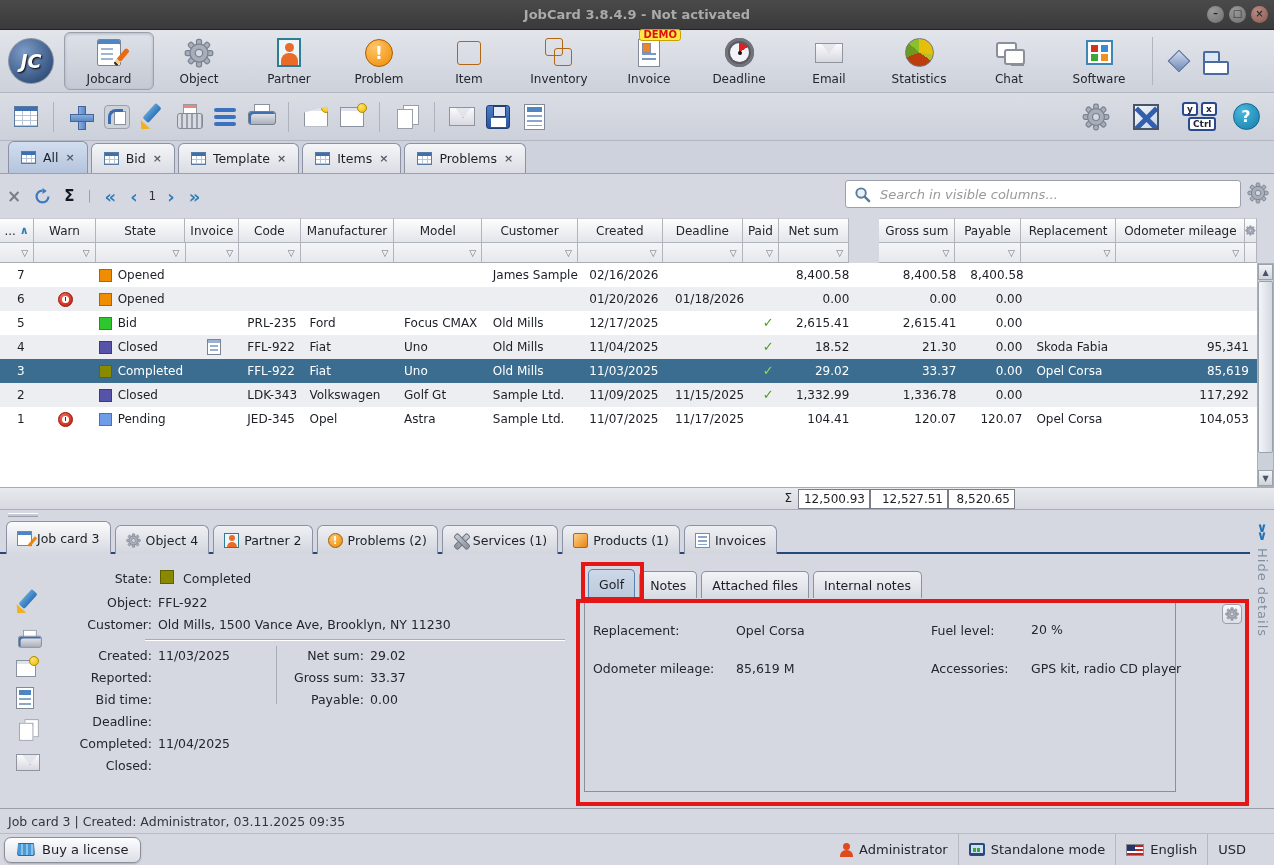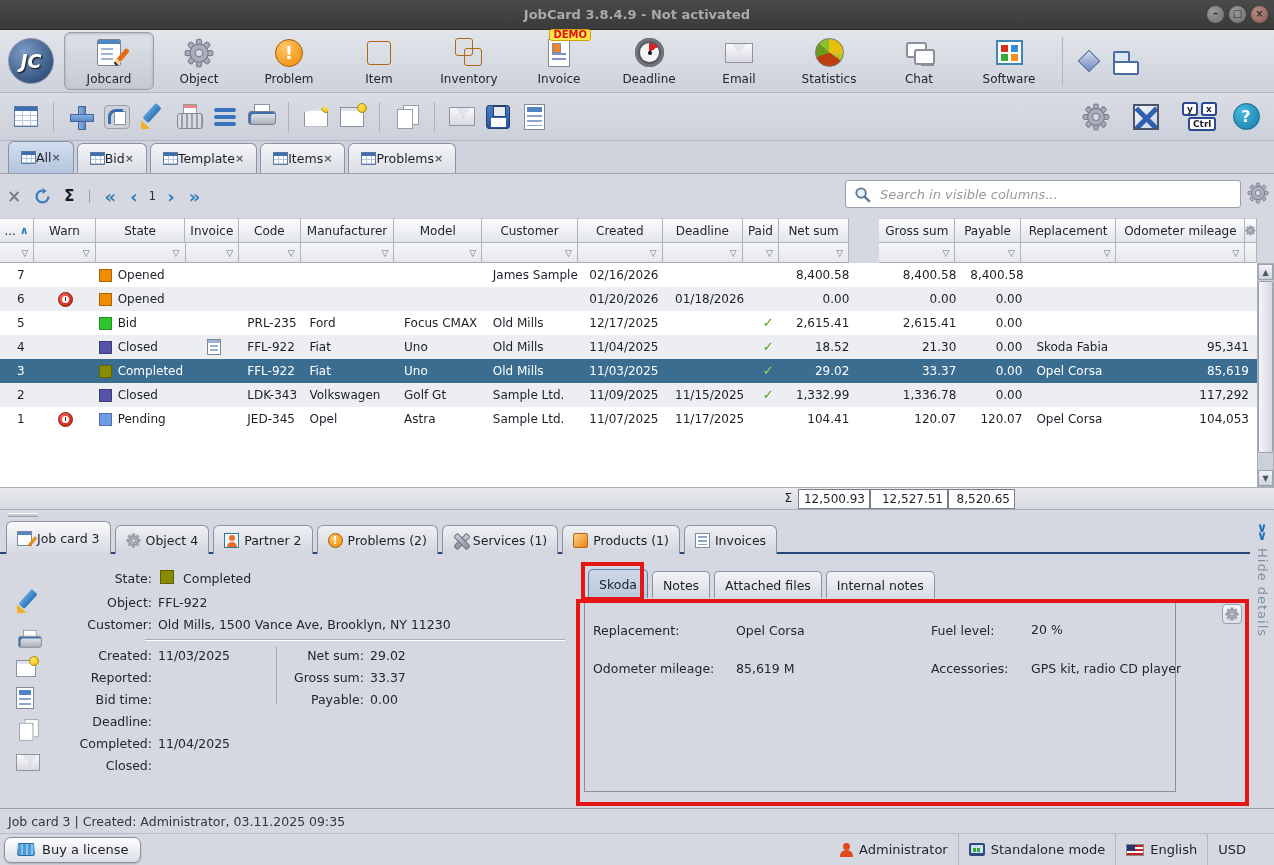--- a/index.html
+++ b/index.html
@@ -132,21 +132,21 @@
   .keysicon{position:relative;width:40px;height:30px;}
   .keysicon .k{position:absolute;background:#fff;border:2px solid #2a4a8e;border-radius:3px;
     font-size:9px;font-weight:bold;color:#223;line-height:10px;padding:0 3px;}
   .keysicon .ky{left:2px;top:0;} .keysicon .kx{left:21px;top:0;} .keysicon .kc{left:8px;top:15px;}
   .i-help{width:27px;height:27px;border-radius:50%;background:radial-gradient(circle at 35% 30%,#49b8de,#157ca8);
     border:1px solid #0e6690;color:#fff;font-weight:bold;font-size:16px;display:flex;align-items:center;justify-content:center;}
 
   
   .tabsrow{position:absolute;left:0;top:141px;width:1274px;height:33px;background:#ced2dc;
     border-bottom:1px solid #9aa2b0;display:flex;align-items:flex-end;padding-left:8px;}
-  .vtab{height:30px;display:flex;align-items:center;gap:0;padding:0 12px;margin-right:3px;
+  .vtab{height:30px;display:flex;align-items:center;gap:7px;padding:0 12px;margin-right:3px;
     border:1px solid #8a92a4;border-bottom:none;border-radius:6px 6px 0 0;
     background:linear-gradient(#f4f5f7,#dadde4);font-size:12.5px;}
   .vtab.active{background:linear-gradient(#d2def0,#b4c4dc);height:32px;}
   .mi-table{width:15px;height:13px;background:#fff;border:1px solid #5a7aa0;box-shadow:inset 0 3px 0 #3f6fae;position:relative;}
   .mi-table::before{content:"";position:absolute;left:0;top:3px;right:0;bottom:0;
     background:repeating-linear-gradient(90deg,transparent 0 4px,#b8c6d8 4px 5px),repeating-linear-gradient(transparent 0 3px,#b8c6d8 3px 4px);}
   .vtab .x{color:#555b68;font-weight:bold;font-size:11px;}
 
   
   .navrow{position:absolute;left:0;top:174px;width:1274px;height:44px;background:#d5d8e1;display:flex;align-items:center;}
@@ -338,20 +338,26 @@
     <div class="titem">
       <span class="ticon">
           <svg width="30" height="30">
             <use href="#sym-gear"></use>
           </svg>
         </span>
       <span class="lbl">Object</span>
     </div>
     <div class="titem">
       <span class="ticon">
+          <span class="i-person"></span>
+        </span>
+      <span class="lbl">Partner</span>
+    </div>
+    <div class="titem">
+      <span class="ticon">
           <span class="i-problem">!</span>
         </span>
       <span class="lbl">Problem</span>
     </div>
     <div class="titem">
       <span class="ticon">
           <span class="i-cube" style="width:24px;height:24px"></span>
         </span>
       <span class="lbl">Item</span>
     </div>
@@ -856,21 +862,21 @@
     <div class="valtxt" style="left:158px;top:204px"></div>
 
     <div class="lblcol" style="left:286px;top:94px;width:78px">Net sum:</div>
     <div class="valtxt" style="left:370px;top:94px">29.02</div>
     <div class="lblcol" style="left:286px;top:116px;width:78px">Gross sum:</div>
     <div class="valtxt" style="left:370px;top:116px">33.37</div>
     <div class="lblcol" style="left:286px;top:138px;width:78px">Payable:</div>
     <div class="valtxt" style="left:370px;top:138px">0.00</div>
 
     <div class="datatabs">
-      <div class="xtab active">Skoda</div>
+      <div class="xtab active">Golf</div>
       <div class="xtab">Notes</div>
       <div class="xtab">Attached files</div>
       <div class="xtab">Internal notes</div>
     </div>
 
     <div class="dpanel">
       <div class="lblcol" style="left:8px;top:20px;text-align:left">Replacement:</div>
       <div class="valtxt" style="left:151px;top:20px">Opel Corsa</div>
       <div class="lblcol" style="left:346px;top:20px;text-align:left">Fuel level:</div>
       <div class="valtxt" style="left:446px;top:19px">20 %</div>

